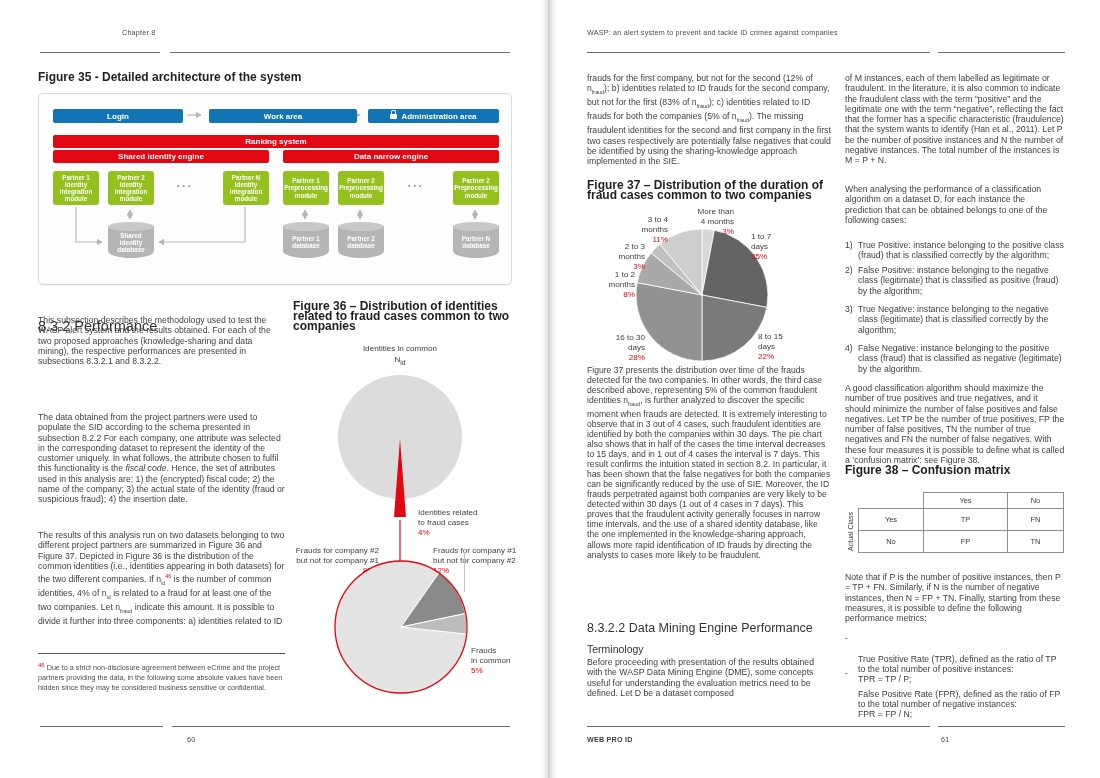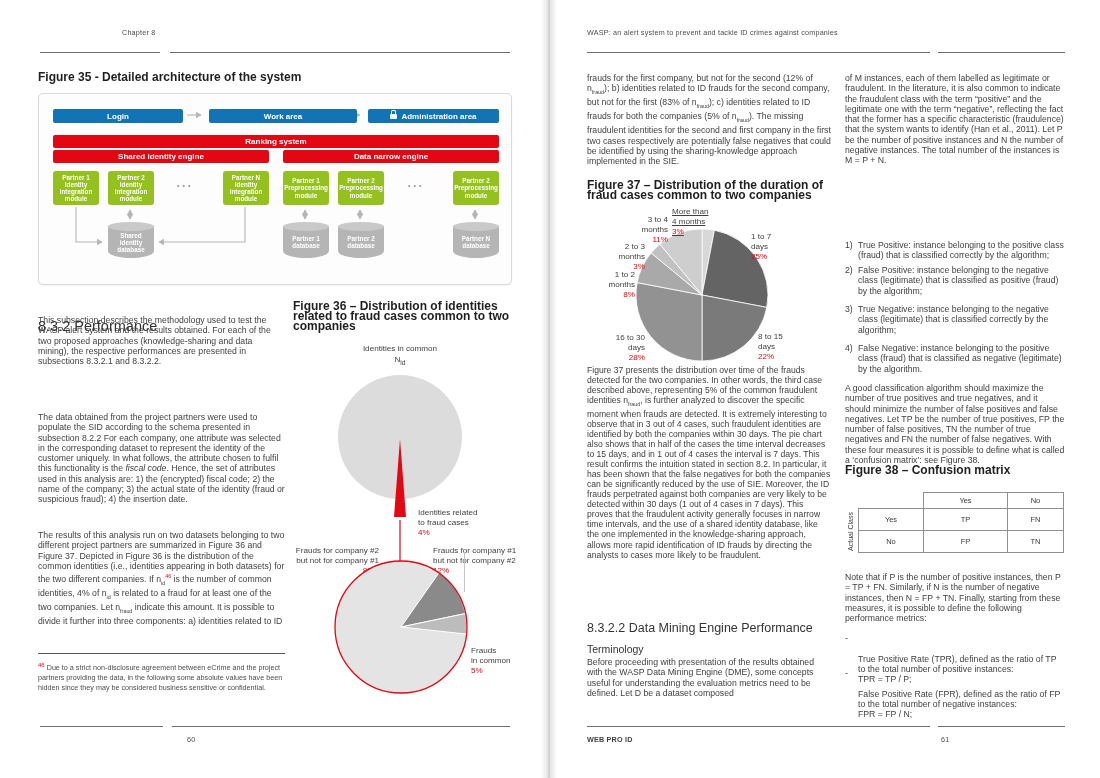--- a/index.html
+++ b/index.html
@@ -223,21 +223,21 @@
         <g stroke="#ffffff" stroke-width="0.8">
           <path d="M67,67 L67,1 A66,66 0 0 1 79.4,2.2 Z" fill="#d8d8d8"></path>
           <path d="M67,67 L79.4,2.2 A66,66 0 0 1 131.8,79.4 Z" fill="#646464"></path>
           <path d="M67,67 L131.8,79.4 A66,66 0 0 1 67,133 Z" fill="#7a7a7a"></path>
           <path d="M67,67 L67,133 A66,66 0 0 1 2.2,54.6 Z" fill="#929292"></path>
           <path d="M67,67 L2.2,54.6 A66,66 0 0 1 16.1,24.9 Z" fill="#a9a9a9"></path>
           <path d="M67,67 L16.1,24.9 A66,66 0 0 1 24.9,16.1 Z" fill="#c1c1c1"></path>
           <path d="M67,67 L24.9,16.1 A66,66 0 0 1 67,1 Z" fill="#cecece"></path>
         </g>
       </svg>
-      <div class="plab" style="left:85px;top:1px;width:62px;text-align:left;text-decoration:underline;">
+      <div class="plab" style="left:85px;top:1px;width:62px;text-align:right;">
         <span class="pre">More than
 4 months</span>
         <span class="pct">3%</span>
       </div>
       <div class="plab" style="left:31px;top:9px;width:50px;text-align:right;">
         <span class="pre">3 to 4
 months</span>
         <span class="pct">11%</span>
       </div>
       <div class="plab" style="left:8px;top:36px;width:50px;text-align:right;">
@@ -268,20 +268,21 @@
     </div>
 
     <div class="abs bt" style="left:0;top:294px;width:244px;font-size:8.6px;line-height:10.05px;">Figure 37 presents the distribution over time of the frauds detected for the two companies. In other words, the third case described above, representing 5% of the common fraudulent identities n<sub>fraud</sub>, is further analyzed to discover the specific moment when frauds are detected. It is extremely interesting to observe that in 3 out of 4 cases, such fraudulent identities are identified by both the companies within 30 days. The pie chart also shows that in half of the cases the time interval decreases to 15 days, and in 1 out of 4 cases the interval is 7 days. This result confirms the intuition stated in section 8.2. In particular, it has been shown that the false negatives for both the companies can be significantly reduced by the use of SIE. Moreover, the ID frauds perpetrated against both companies are very likely to be detected within 30 days (1 out of 4 cases in 7 days). This proves that the fraudulent activity generally focuses in narrow time intervals, and the use of a shared identity database, like the one implemented in the knowledge-sharing approach, allows more rapid identification of ID frauds by directing the analysts to cases more likely to be fraudulent.</div>
     <div class="abs h3" style="left:0;top:550px;">8.3.2.2 Data Mining Engine Performance</div>
     <div class="abs h4" style="left:0;top:572px;">Terminology</div>
     <div class="abs bt" style="left:0;top:586px;width:244px;">Before proceeding with presentation of the results obtained with the WASP Data Mining Engine (DME), some concepts useful for understanding the evaluation metrics need to be defined. Let D be a dataset composed</div>
   </div>
 
   <div class="abs" style="left:845px;top:71px;width:220px;height:660px;">
     <div class="abs bt" style="left:0;top:2px;width:220px;">of M instances, each of them labelled as legitimate or fraudulent. In the literature, it is also common to indicate the fraudulent class with the term “positive” and the legitimate one with the term “negative”, reflecting the fact that the former has a specific characteristic (fraudulence) that the system wants to identify (Han et al., 2011). Let P be the number of positive instances and N the number of negative instances. The total number of the instances is M = P + N.</div>
+    <div class="abs bt" style="left:0;top:113px;width:220px;">When analysing the performance of a classification algorithm on a dataset D, for each instance the prediction that can be obtained belongs to one of the following cases:</div>
 
     <div class="abs bt li" style="left:0;top:169px;width:207px;">
       <span class="num">1)</span>
       <span>True Positive: instance belonging to the positive class (fraud) that is classified correctly by the algorithm;</span>
     </div>
     <div class="abs bt li" style="left:0;top:194px;width:207px;">
       <span class="num">2)</span>
       <span>False Positive: instance belonging to the negative class (legitimate) that is classified as positive (fraud) by the algorithm;</span>
     </div>
     <div class="abs bt li" style="left:0;top:233px;width:207px;">

